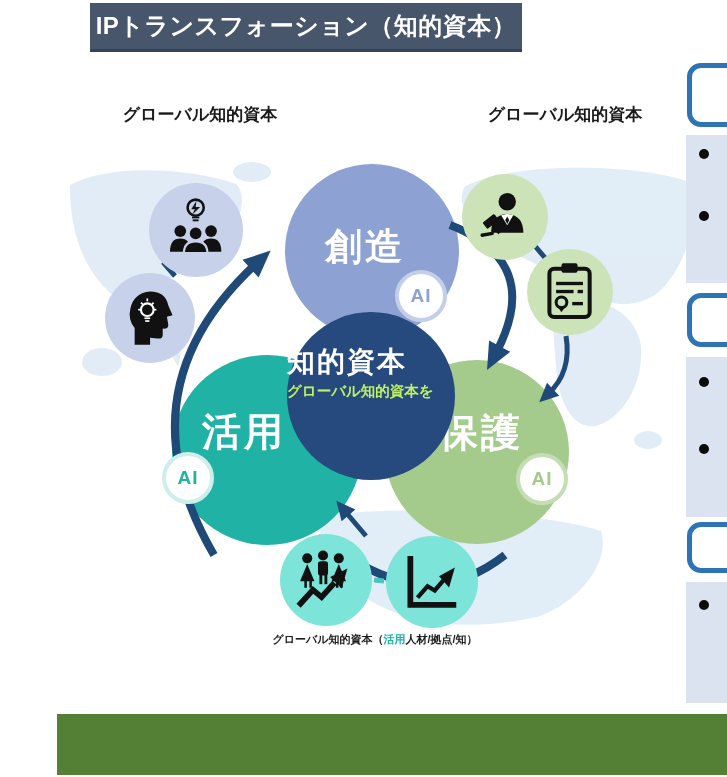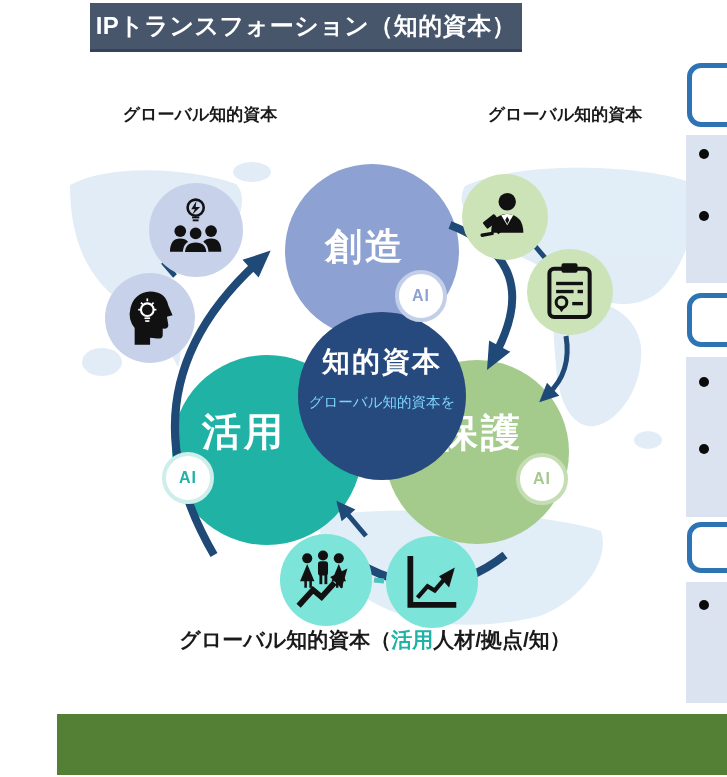--- a/index.html
+++ b/index.html
@@ -22,53 +22,53 @@
   .node{ position:absolute; border-radius:50%; display:flex; align-items:center; justify-content:center; }
   .node .label{ color:#fff; font-weight:bold; white-space:nowrap; }
   #create-circle  { left:285px; top:164px; width:174px; height:174px; }
   #create-circle .label{ font-size:37px; letter-spacing:3px; transform:translate(-7px,-4px); }
   #utilize-circle { left:172px; top:355px; width:190px; height:190px; }
   #utilize-circle .label{ font-size:39px; letter-spacing:3px; transform:translate(-23px,-18px); }
   #protect-circle { left:385px; top:360px; width:184px; height:184px; }
   #protect-circle .label{ font-size:39px; letter-spacing:3px; transform:translate(4px,-19px); }
 
   #center-circle{
-    left:298px; top:312px; width:168px; height:168px; border-radius:50%;
-    position:absolute; display:flex; flex-direction:column; align-items:center;
+    left:287px; top:312px; width:168px; height:168px; border-radius:50%;
+    position:absolute; display:flex; flex-direction:column; align-items:flex-start;
     padding-top:31px; text-align:center;
   }
   #center-circle .c-title{ color:#fff; font-size:28px; font-weight:bold; letter-spacing:2px; }
-  #center-circle .c-sub{ color:#7dd3fc; font-size:14.5px; font-weight:normal; line-height:20px; margin-top:11px; white-space:nowrap; }
+  #center-circle .c-sub{ color:#bef264; font-size:14.5px; font-weight:bold; line-height:20px; margin-top:0; white-space:nowrap; }
 
   
   .ai-badge{
     position:absolute; width:52px; height:52px; border-radius:50%; background:#fff;
     display:flex; align-items:center; justify-content:center;
-    font-weight:bold; font-size:16px; letter-spacing:1px;
+    font-weight:bold; font-size:19px; letter-spacing:1px;
   }
   #ai-create { left:395px; top:270px; border:4px solid #c3cee9; }
   #ai-utilize{ left:162px; top:452px; border:4px solid #cdeeea; }
   #ai-protect{ left:516px; top:453px; border:4px solid #c5ddb3; }
 
   
   .icon-circle{ position:absolute; border-radius:50%; display:flex; align-items:center; justify-content:center; }
   .icon-circle svg{ width:78%; height:78%; }
   #ic-people-bulb { left:149px; top:183px; width:94px; height:94px; }
   #ic-head-idea   { left:105px; top:273px; width:90px; height:90px; }
   #ic-gavel       { left:462px; top:174px; width:86px; height:86px; }
   #ic-clipboard   { left:527px; top:249px; width:86px; height:86px; }
   #ic-people-grow { left:280px; top:534px; width:92px; height:92px; }
   #ic-chart       { left:386px; top:536px; width:92px; height:92px; }
 
   
   .caption{ position:absolute; text-align:center; font-weight:bold; color:#1a1a1a;
             font-size:17px; line-height:23px; white-space:nowrap; }
   #caption-tl{ left:85px;  top:103px; width:230px; }
   #caption-tr{ left:443px; top:103px; width:244px; }
-  #caption-bottom{ left:150px; top:628px; width:450px; font-size:21px; }
+  #caption-bottom{ left:150px; top:628px; width:450px; font-size:11px; }
 
   
   .panel-heading{
     position:absolute; left:687px; width:70px; background:#fff;
     border:5px solid #2e74b5; border-radius:14px;
   }
   #panel-h1{ top:63px;  height:64px; }
   #panel-h2{ top:293px; height:54px; }
   #panel-h3{ top:522px; height:51px; }
   .panel-body{ position:absolute; left:686px; width:70px; }

